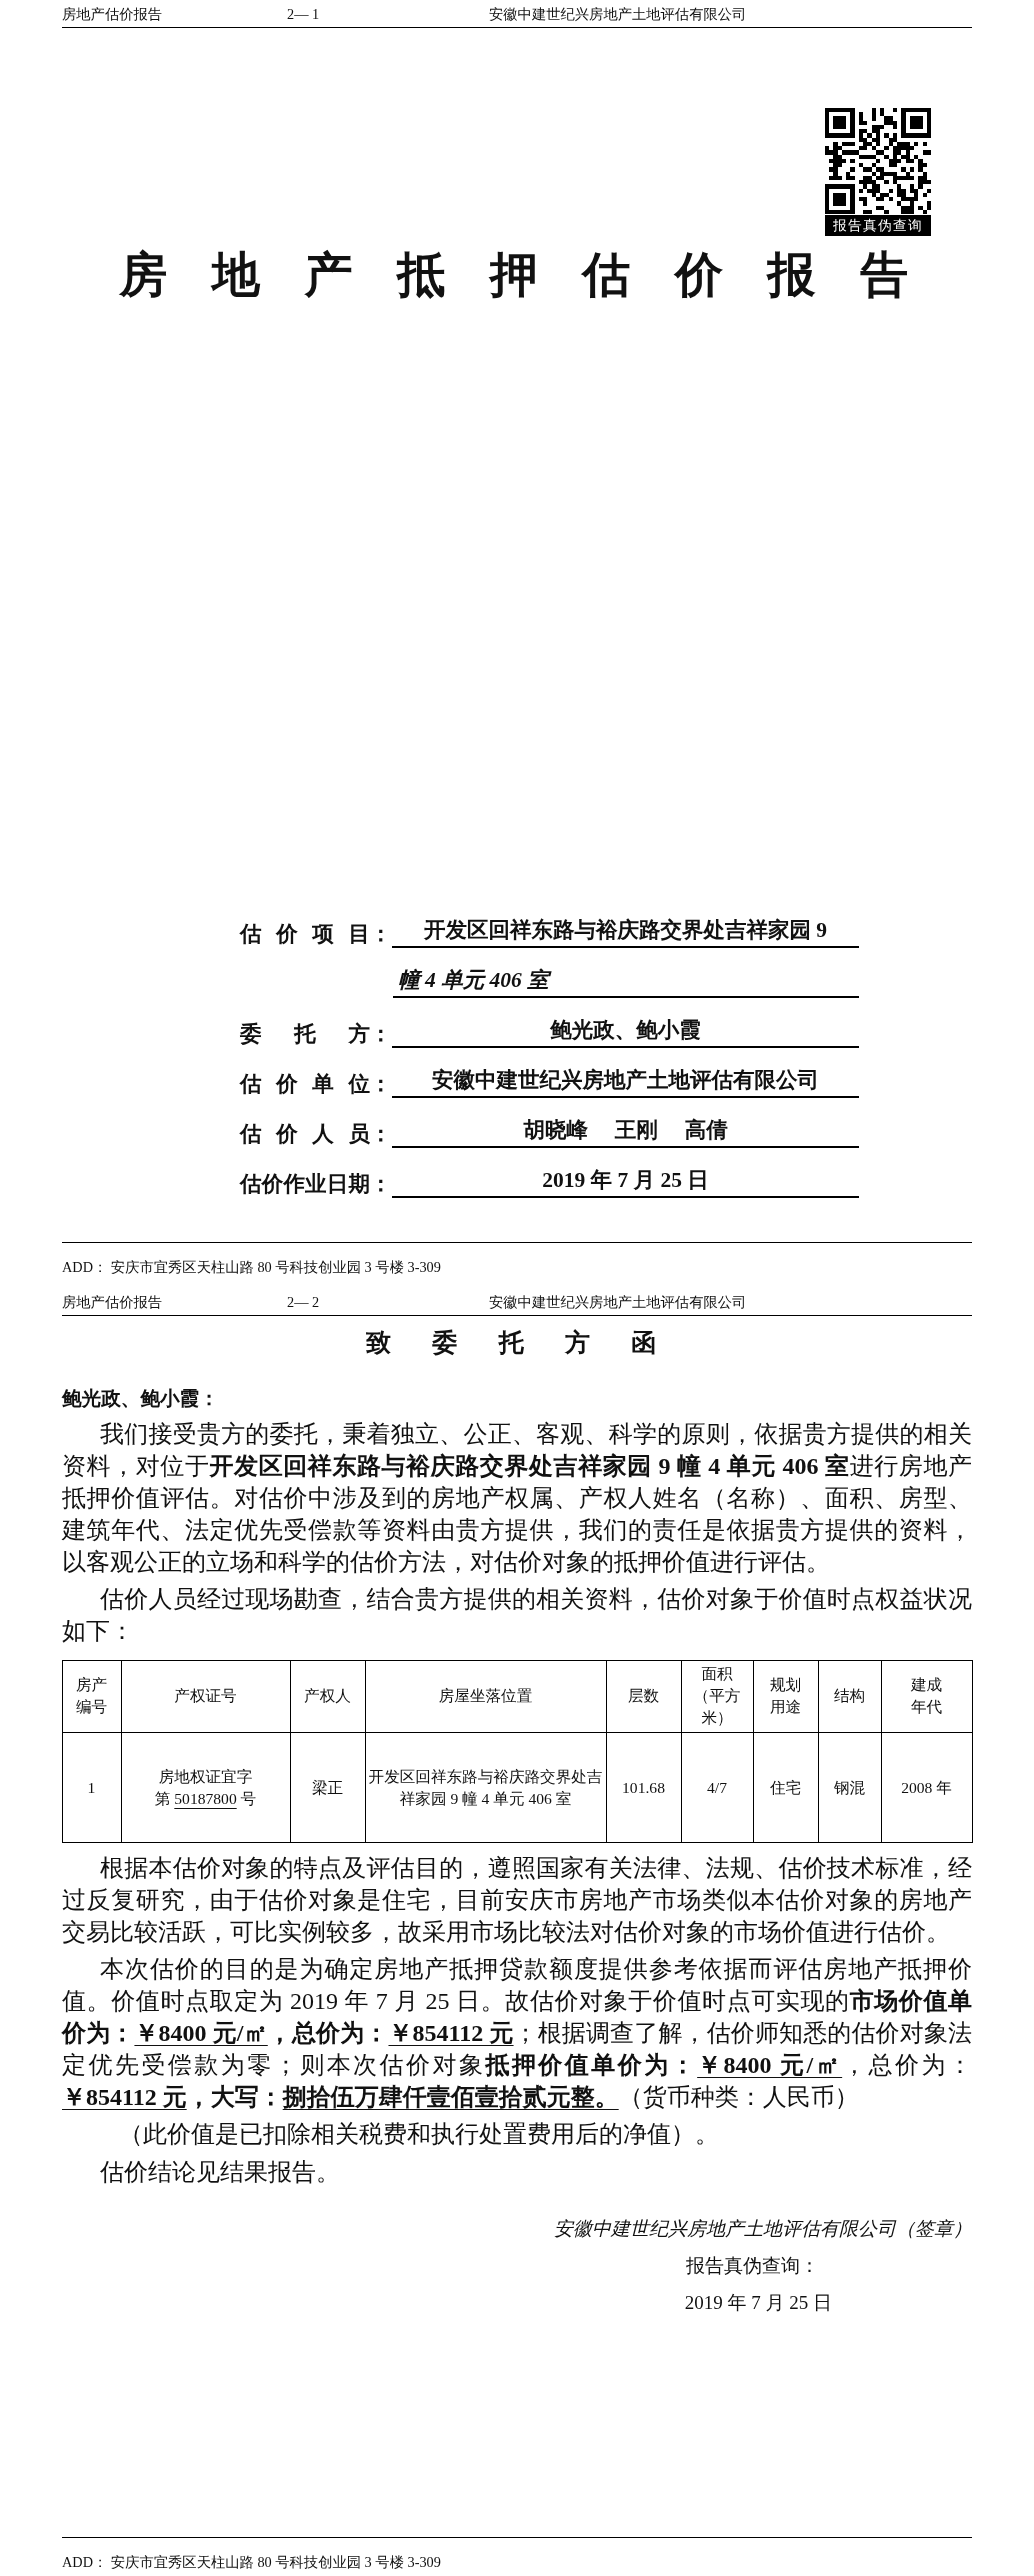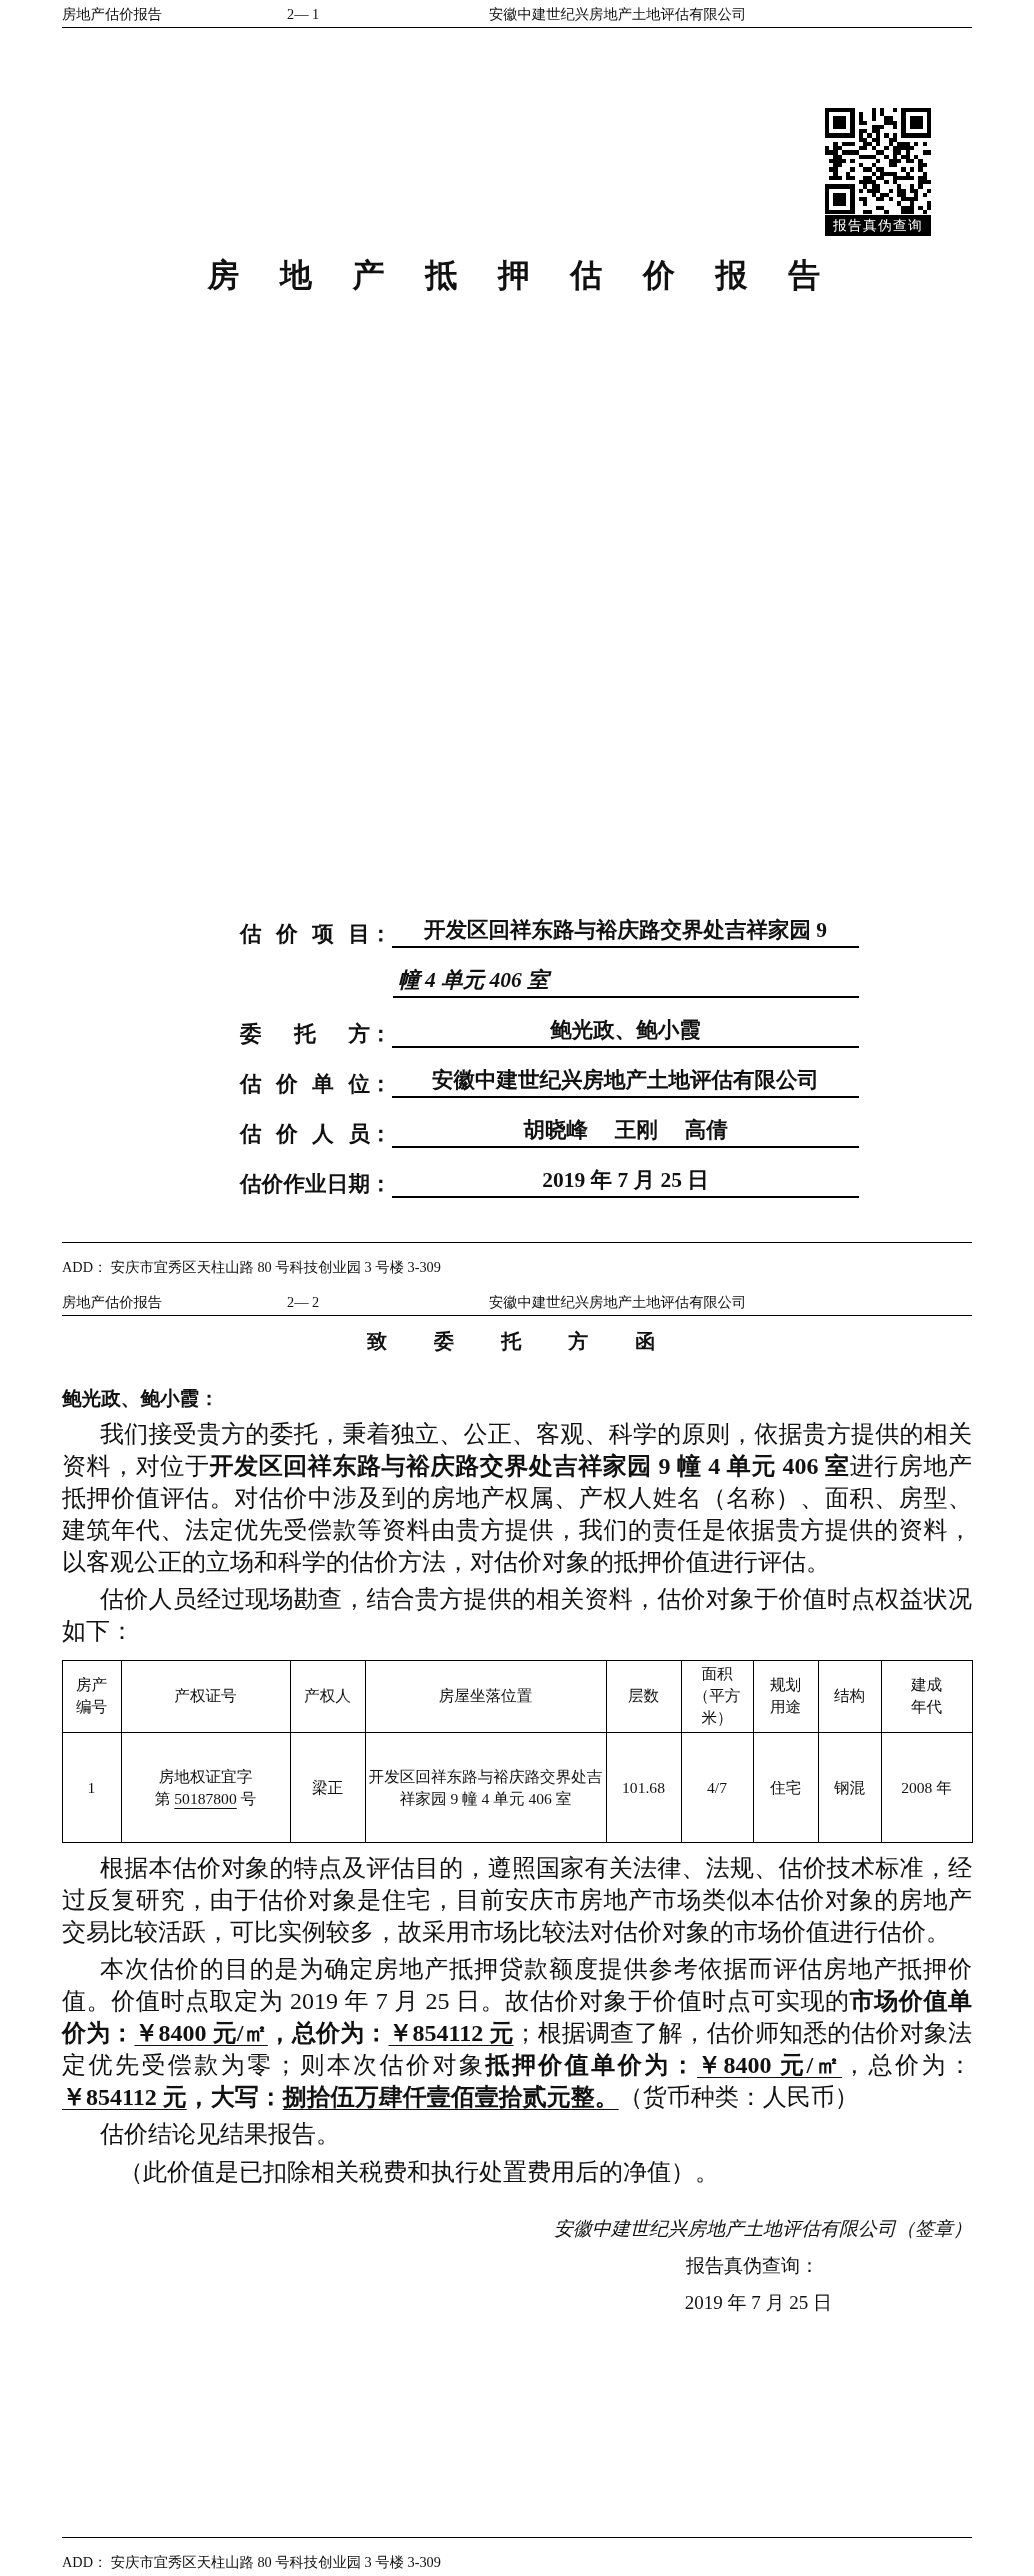--- a/index.html
+++ b/index.html
@@ -52,21 +52,21 @@
   .qr-caption {
     margin-top: 1.3px;
     background: #000; color: #fff;
     font-size: 13.7px; line-height: 21px;
     text-align: center; letter-spacing: 1.3px;
     font-family: "Liberation Sans", "DejaVu Sans", sans-serif;
   }
   .doc-title {
     margin: 249px 0 4px;
     text-align: center;
-    font-size: 32px; font-weight: bold;
+    font-size: 48px; font-weight: bold;
     letter-spacing: 6.5px; word-spacing: 19.6px;
     line-height: 52px;
   }
   .doc-number {
     margin-top: 53px;
     text-align: center;
     font-size: 21px; font-weight: bold;
     letter-spacing: 1.3px;
   }
   .cover-form {
@@ -84,24 +84,23 @@
     text-align: center;
     white-space: pre;
     padding-bottom: 2px;
   }
   .f-value-left { text-align: left; padding-left: 5.2px; font-style: italic; }
 
   
   .letter-title {
     margin: 37px 0 0;
     text-align: center;
-    font-size: 20px; font-weight: bold;
+    font-size: 25px; font-weight: bold;
     letter-spacing: 11.7px; word-spacing: 11.7px;
     line-height: 35px;
-    font-family: Liberation Mono, monospace;
   }
   .salutation {
     margin: 23.5px 62px 0;
     font-size: 19.6px; font-weight: bold;
     line-height: 29px;
   }
   .para {
     margin: 5.2px 62px 0;
     font-size: 24px;
     line-height: 32px;
@@ -463,22 +462,22 @@
           <td>4/7</td>
           <td>住宅</td>
           <td>钢混</td>
           <td>2008 年</td>
         </tr>
       </tbody>
     </table>
 
     <p class="para">根据本估价对象的特点及评估目的，遵照国家有关法律、法规、估价技术标准，经过反复研究，由于估价对象是住宅，目前安庆市房地产市场类似本估价对象的房地产交易比较活跃，可比实例较多，故采用市场比较法对估价对象的市场价值进行估价。</p>
     <p class="para"><span>本次估价的目的是为确定房地产抵押贷款额度提供参考依据而评估房地产抵押价值。价值时点取定为 2019 年 7 月 25 日。故估价对象于价值时点可实现的</span><span class="b">市场价值</span><span class="b">单价为：</span><span class="b u">￥8400 元/㎡</span><span class="b">，总价为：</span><span class="b u">￥854112 元</span><span>；根据调查了解，估价师知悉的估价对象法定优先受偿款为零；则本次估价对象</span><span class="b">抵押价值</span><span class="b">单价为：</span><span class="b u">￥8400 元/㎡</span><span>，总价为：</span><span class="b u">￥854112 元</span><span class="b">，大写：</span><span class="b u">捌拾伍万肆仟壹佰壹拾贰元整。</span><span>（货币种类：人民币）</span></p>
+    <p class="para para-extra-indent">（此价值是已扣除相关税费和执行处置费用后的净值）。</p>
     <p class="para">估价结论见结果报告。</p>
-    <p class="para para-extra-indent">（此价值是已扣除相关税费和执行处置费用后的净值）。</p>
 
     <div class="sig">
       <div class="sig-company">安徽中建世纪兴房地产土地评估有限公司（签章）</div>
       <div class="sig-rep">报告真伪查询：</div>
       <div class="sig-date">2019 年 7 月 25 日</div>
     </div>
 
     <footer class="pg-footer">
       <div>ADD： 安庆市宜秀区天柱山路 80 号科技创业园 3 号楼 3-309</div>
     </footer>

